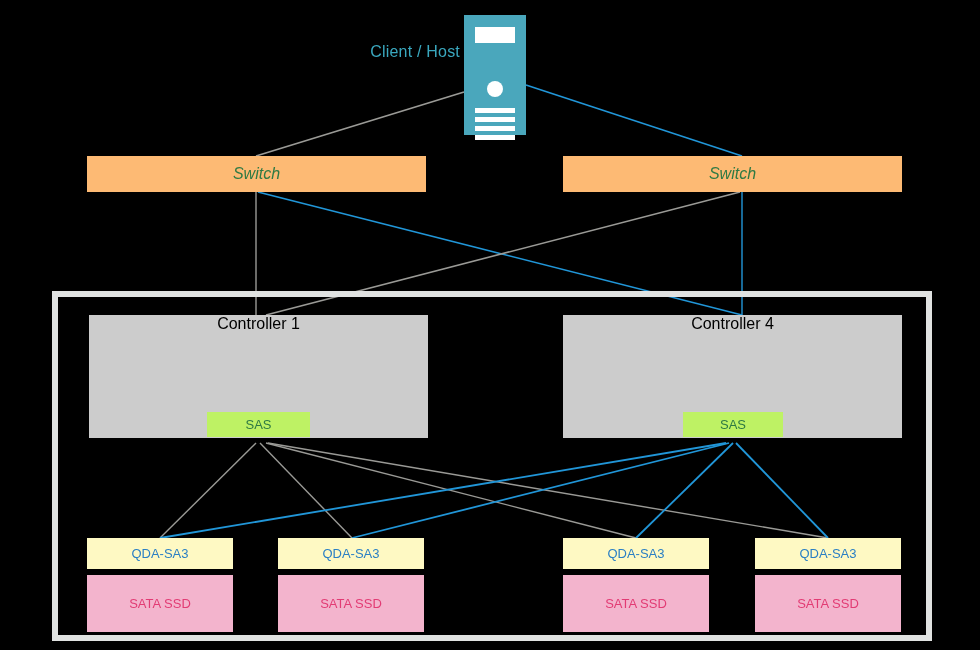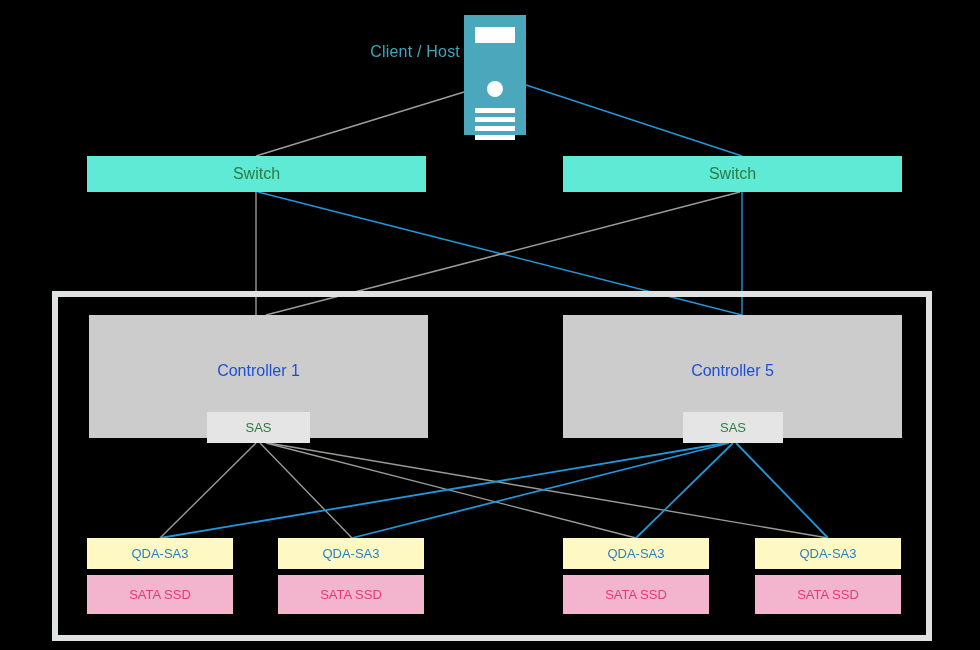--- a/index.html
+++ b/index.html
@@ -77,50 +77,50 @@
   
   .box {
     position: absolute;
     display: flex;
     align-items: center;
     justify-content: center;
     box-sizing: border-box;
     white-space: nowrap;
   }
   .switch-box {
-    background: #5eead4;
+    background: #fdba74;
     color: #2f7a43;
     font-size: 16px;
     height: 36px;
+    font-style: italic;
   }
   .ctrl-box {
     background: #cccccc;
-    color: #1d4ed8;
+    color: #000000;
     font-size: 16px;
     align-items: flex-start;
-    padding-top: 47px;
   }
   .sas-box {
-    background: #e5e5e5;
+    background: #bef264;
     color: #2f7a43;
     font-size: 13px;
-    height: 31px;
+    height: 25px;
     text-align: right;
   }
   .qda-box {
     background: #fef9c3;
     color: #2a7fc4;
     font-size: 13px;
     height: 31px;
   }
   .ssd-box {
     background: #f3b4cd;
     color: #e23b74;
     font-size: 13px;
-    height: 39px;
+    height: 57px;
   }
 
   
   .enclosure {
     position: absolute;
     left: 52px;
     top: 291px;
     width: 880px;
     height: 350px;
     border: 6px solid #e0e2e1;
@@ -170,21 +170,21 @@
         <i></i>
     </span>
   </div>
 
   <div class="box switch-box" style="left:87px; top:156px; width:339px;">Switch</div>
   <div class="box switch-box" style="left:563px; top:156px; width:339px;">Switch</div>
 
   <div class="enclosure"></div>
 
   <div class="box ctrl-box" style="left:89px; top:315px; width:339px; height:123px;">Controller 1</div>
-  <div class="box ctrl-box" style="left:563px; top:315px; width:339px; height:123px;">Controller 5</div>
+  <div class="box ctrl-box" style="left:563px; top:315px; width:339px; height:123px;">Controller 4</div>
 
   <div class="box sas-box" style="left:207px; top:412px; width:103px;">SAS</div>
   <div class="box sas-box" style="left:683px; top:412px; width:100px;">SAS</div>
 
   <div class="box qda-box" style="left:87px; top:538px; width:146px;">QDA-SA3</div>
   <div class="box ssd-box" style="left:87px; top:575px; width:146px;">SATA SSD</div>
 
   <div class="box qda-box" style="left:278px; top:538px; width:146px;">QDA-SA3</div>
   <div class="box ssd-box" style="left:278px; top:575px; width:146px;">SATA SSD</div>
 

